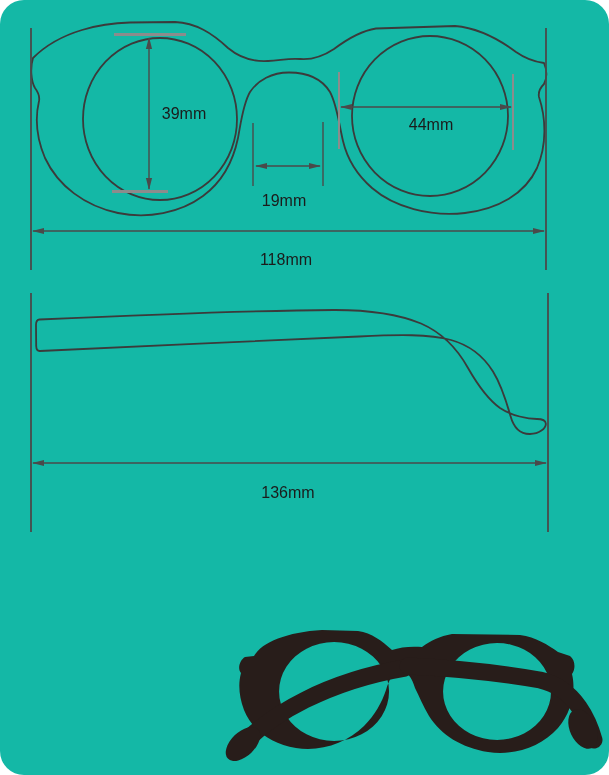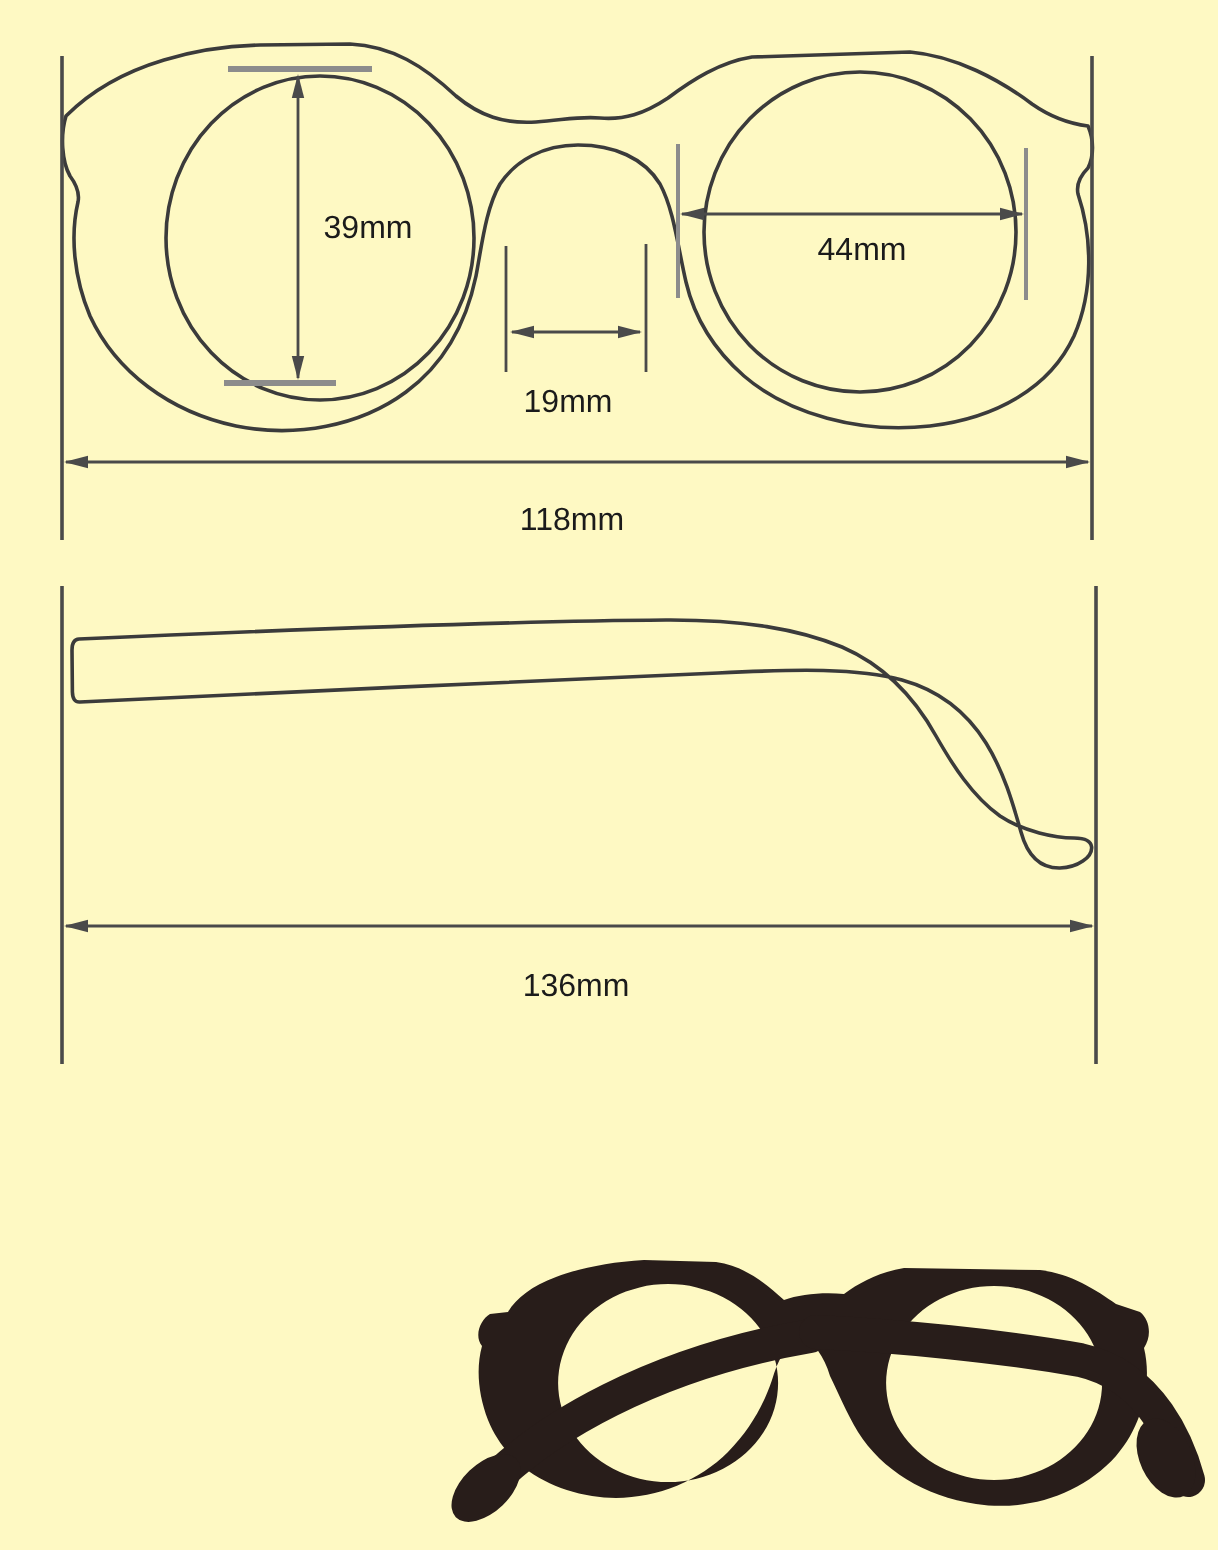--- a/index.html
+++ b/index.html
@@ -1,21 +1,22 @@
 <!DOCTYPE html>
 <html><head>
 <meta charset="utf-8">
 <style>
   html,body{margin:0;padding:0;background:#ffffff;}
   .canvas{
     position:relative;
     width:609px;height:775px;
-    background:#fef9c3;
+    background:#14b8a6;
     font-family:"Liberation Sans", sans-serif;
     overflow:hidden;
+    border-radius:24px;
   }
   svg{display:block;}
   .outline{fill:none;stroke:#3b3b3b;stroke-width:1.8;stroke-linejoin:round;stroke-linecap:round;}
   .dim-line{fill:none;stroke:#4a4a4a;stroke-width:1.4;}
   .ext-line{fill:none;stroke:#4a4a4a;stroke-width:1.8;}
   .tick-bar{fill:none;stroke:#8c8c8c;stroke-width:3;}
   .tick-thin{fill:none;stroke:#8c8c8c;stroke-width:2;}
   .dim-text{fill:#1b1b1b;font-size:16px;font-family:"Liberation Sans",sans-serif;}
   .arrhead{fill:#4a4a4a;}
   .sil{fill:#281d1a;stroke:none;}

